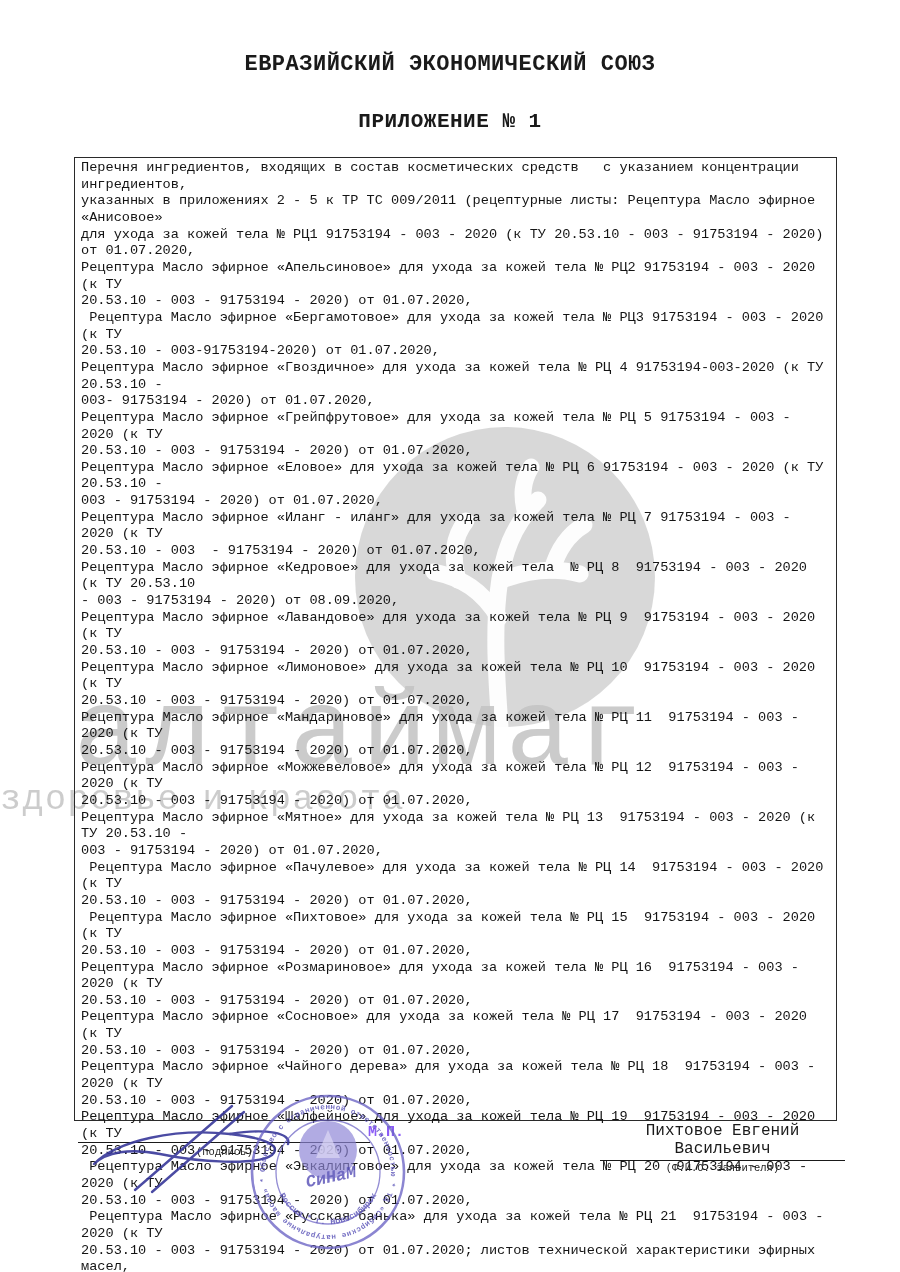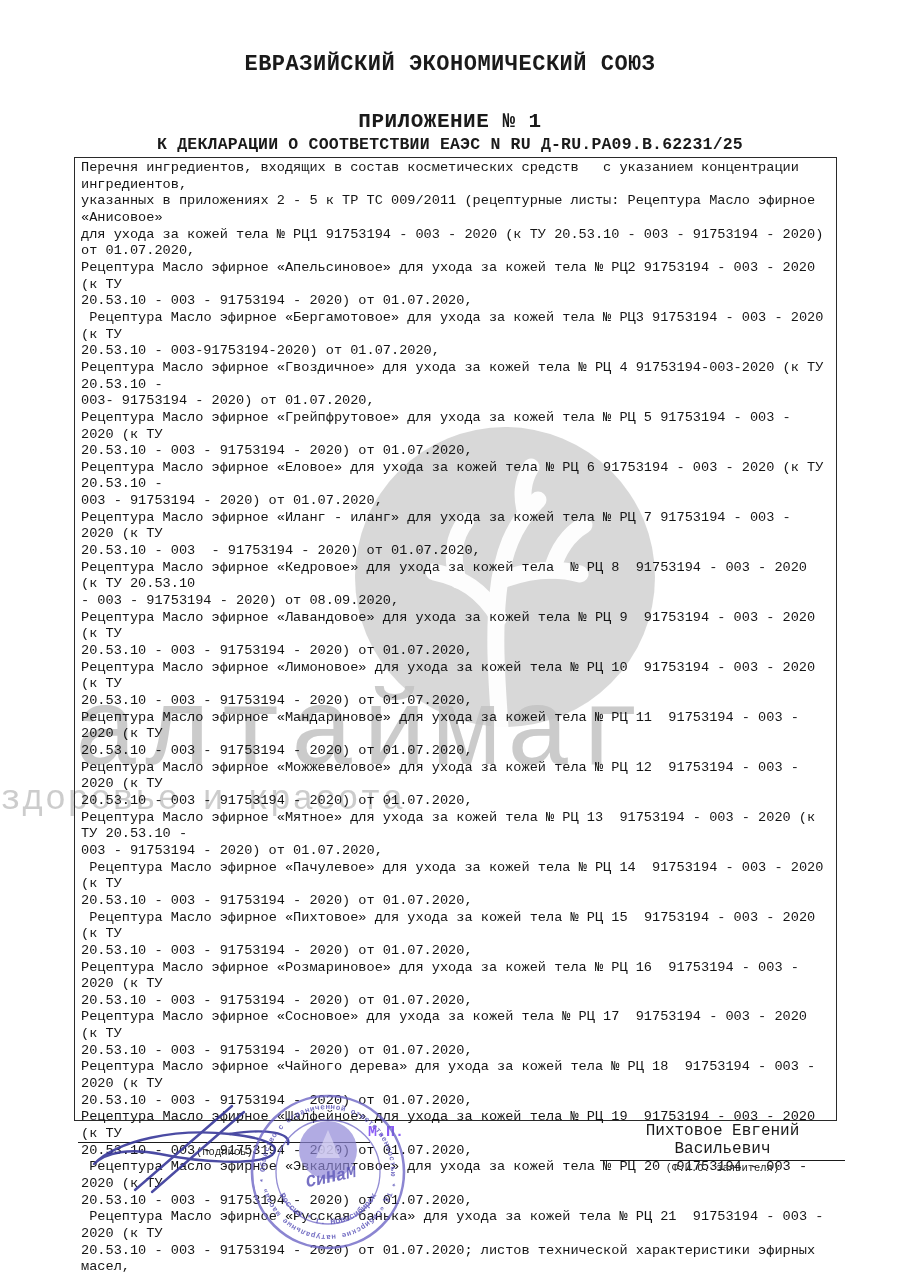--- a/index.html
+++ b/index.html
@@ -50,21 +50,20 @@
   .name-line{border-top:1.4px solid #1a1a1a;margin-top:2px;}
   .name-label{font-size:10.5px;color:#222;margin-top:1px;}
 </style>
 </head>
 <body>
 
 <div class="page">
 
   <div class="hdr hdr1">ЕВРАЗИЙСКИЙ ЭКОНОМИЧЕСКИЙ СОЮЗ</div>
   <div class="hdr hdr2">ПРИЛОЖЕНИЕ № 1</div>
-  <div class="hdr hdr3">К ДЕКЛАРАЦИИ О СООТВЕТСТВИИ ЕАЭС N RU Д-RU.РА09.В.62231/25</div>
 
   <svg class="wm wm-circle" width="310" height="310" viewBox="0 0 310 310">
     <circle cx="155" cy="155" r="150" fill="#c9c9c9" opacity="0.72"></circle>
     <g stroke="#ffffff" stroke-width="17" fill="none" stroke-linecap="round" opacity="0.95">
       <path d="M150,305 C146,250 144,210 148,172 C152,132 163,103 188,78"></path>
       <path d="M149,196 C132,168 112,156 84,150"></path>
       <path d="M108,158 C101,134 104,114 116,99"></path>
       <path d="M152,158 C178,148 204,145 230,152"></path>
       <path d="M202,148 C208,127 219,112 234,103"></path>
       <path d="M176,92 C171,74 172,60 181,45"></path>

